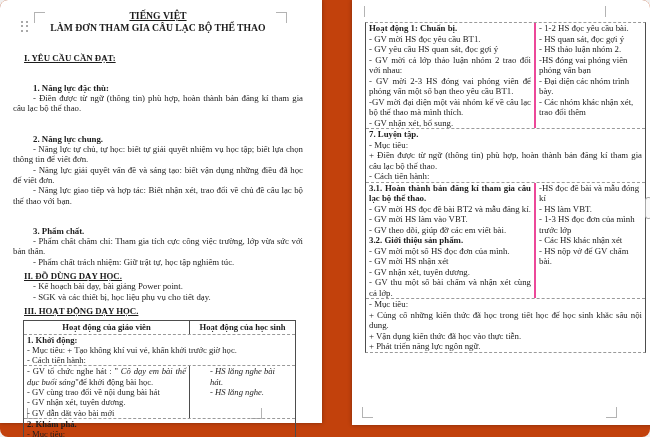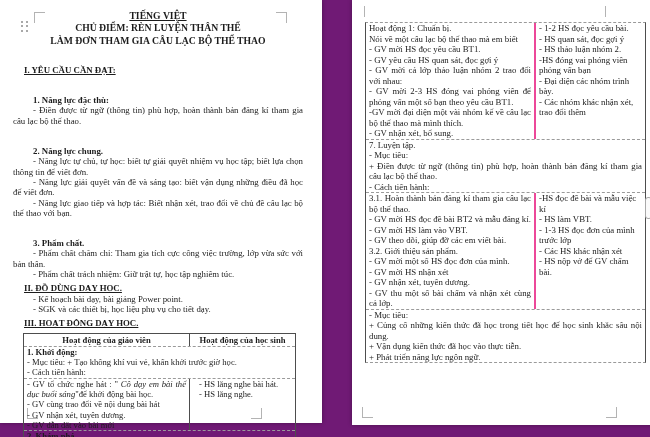--- a/index.html
+++ b/index.html
@@ -4,21 +4,21 @@
 <style>
   * { box-sizing: border-box; }
   html,body { margin:0; padding:0; }
   body {
     width:650px; height:437px;
     background:#f1f1f1;
     font-family:"Liberation Serif","DejaVu Serif",serif;
     color:#1c1c1c;
     -webkit-font-smoothing:antialiased;
   }
-  .canvas { position:relative; width:650px; height:437px; overflow:hidden; background:#701a75; }
+  .canvas { position:relative; width:650px; height:437px; overflow:hidden; background:#c2410c;border-radius:8px; }
 
   .page {
     position:absolute; top:0; background:#ffffff;
     box-shadow:0 0 4px rgba(0,0,0,0.35);
   }
   .page-left  { left:0;     width:322px; height:423px; }
   .page-right { left:352px; width:302px; height:425px; }
 
   
   .dots { position:absolute; left:21px; top:21px; width:8px; height:12px;
@@ -51,37 +51,37 @@
           border:1px solid #4d4d4d; border-bottom:1px dashed #9a9a9a;
           font-size:8.6px; line-height:10.3px; }
   .thead { display:flex; font-weight:700; text-align:center; border-bottom:1px dashed #9a9a9a; }
   .thead .th { padding:1px 2px; }
   .cgv { width:165px; }
   .chs { flex:1; border-left:1px solid #4d4d4d; }
   .tfull { padding:0 3px; text-align:justify; }
   .tfull.b { font-weight:700; }
   .trow { display:flex; border-top:1px dashed #9a9a9a; }
   .trow .cgv { padding:0 3px; text-align:justify; }
-  .trow .chs { padding:0 9px; }
+  .trow .chs { padding:0 20px;font-style:italic; }
   .dashT { border-top:1px dashed #9a9a9a; }
   .tbl p { margin:0; }
   .mt1 { margin-top:10.3px; }
   .it { font-style:italic; }
 
   .tblR { position:absolute; left:13px; top:22px; width:281px;
           border-left:1px solid #4d4d4d; border-right:1px solid #4d4d4d;
           border-top:1px dashed #9a9a9a; border-bottom:1px dashed #9a9a9a;
           font-size:8.8px; line-height:10.5px; }
   .cgv2 { width:168px; padding:0 3px; text-align:justify; }
   .chs2 { flex:1; border-left:2px solid #ec4899; padding:0 3px; }
   .trowR { display:flex; }
   .dashB { border-bottom:1px dashed #9a9a9a; }
   .tsec { padding:0 3px; text-align:justify; }
   .tblR p { margin:0; }
-  .bb { font-weight:400; }
+  .bb { font-weight:700; }
   .mt1R { margin-top:10.5px; }
   .mt2R { margin-top:21px; }
 </style>
 </head>
 <body>
 
 <div class="canvas">
 
   <div class="page page-left">
     <div class="dots">
@@ -92,21 +92,20 @@
         <i></i>
         <i></i>
       </div>
     <i class="cm cm-tl" style="left:34px;top:12px;"></i>
     <i class="cm cm-tr" style="left:276px;top:12px;"></i>
     <i class="cm cm-bl" style="left:27px;bottom:4px;"></i>
     <i class="cm cm-br" style="left:251px;bottom:4px;"></i>
 
     <div class="lp-content">
       <p class="titleL u">TIẾNG VIỆT</p>
-      <p class="titleL">CHỦ ĐIỂM: RÈN LUYỆN THÂN THỂ</p>
       <p class="titleL">LÀM ĐƠN THAM GIA CÂU LẠC BỘ THỂ THAO</p>
 
       <p class="hU" style="margin-top:18px">I. YÊU CẦU CẦN ĐẠT:</p>
       <p class="p b">1. Năng lực đặc thù:</p>
       <p class="p">- Điền được từ ngữ (thông tin) phù hợp, hoàn thành bản đăng kí tham gia câu lạc bộ thể thao.</p>
       <p class="p b">2. Năng lực chung.</p>
       <p class="p">- Năng lực tự chủ, tự học: biết tự giải quyết nhiệm vụ học tập; biết lựa chọn thông tin để viết đơn.</p>
       <p class="p">- Năng lực giải quyết vấn đề và sáng tạo: biết vận dụng những điều đã học để viết đơn.</p>
       <p class="p">- Năng lực giao tiếp và hợp tác: Biết nhận xét, trao đổi về chủ đề câu lạc bộ thể thao với bạn.</p>
       <p class="p b">3. Phẩm chất.</p>
@@ -151,21 +150,20 @@
     <i class="tick" style="left:12px;top:6px;"></i>
     <i class="tick" style="left:253px;top:6px;"></i>
     <i class="cm cm-bl" style="left:10px;bottom:7px;"></i>
     <i class="cm cm-br" style="left:254px;bottom:7px;"></i>
 
     <div class="tbl tblR">
 
       <div class="trowR dashB">
         <div class="cgv2">
           <p class="bb">Hoạt động 1: Chuẩn bị.</p>
-          <p class="bb">Nói về một câu lạc bộ thể thao mà em biết</p>
           <p>- GV mời HS đọc yêu cầu BT1.</p>
           <p>- GV yêu cầu HS quan sát, đọc gợi ý</p>
           <p>- GV mời cả lớp thảo luận nhóm 2 trao đổi với nhau:</p>
           <p>- GV mời 2-3 HS đóng vai phóng viên để phỏng vấn một số bạn theo yêu cầu BT1.</p>
           <p>-GV mời đại diện một vài nhóm kể về câu lạc bộ thể thao mà mình thích.</p>
           <p>- GV nhận xét, bổ sung.</p>
         </div>
         <div class="chs2">
           <p class="mt2R">- 1-2 HS đọc yêu cầu bài.</p>
           <p>- HS quan sát, đọc gợi ý</p>
@@ -189,21 +187,21 @@
           <p>- GV mời HS đọc đề bài BT2 và mẫu đăng kí.</p>
           <p>- GV mời HS làm vào VBT.</p>
           <p>- GV theo dõi, giúp đỡ các em viết bài.</p>
           <p class="bb">3.2. Giới thiệu sản phẩm.</p>
           <p>- GV mời một số HS đọc đơn của mình.</p>
           <p class="mt1R">- GV mời HS nhận xét</p>
           <p>- GV nhận xét, tuyên dương.</p>
           <p>- GV thu một số bài chấm và nhận xét cùng cả lớp.</p>
         </div>
         <div class="chs2">
-          <p class="mt2R">-HS đọc đề bài và mẫu việc kí</p>
+          <p class="mt2R">-HS đọc đề bài và mẫu đóng kí</p>
           <p>- HS làm VBT.</p>
           <p class="mt2R">- 1-3 HS đọc đơn của mình trước lớp</p>
           <p class="mt1R">- Các HS khác nhận xét</p>
           <p class="mt1R">- HS nộp vở để GV chấm bài.</p>
         </div>
       </div>
 
       <div class="tsec">
         <p>- Mục tiêu:</p>
         <p>+ Củng cố những kiến thức đã học trong tiết học để học sinh khắc sâu nội dung.</p>

